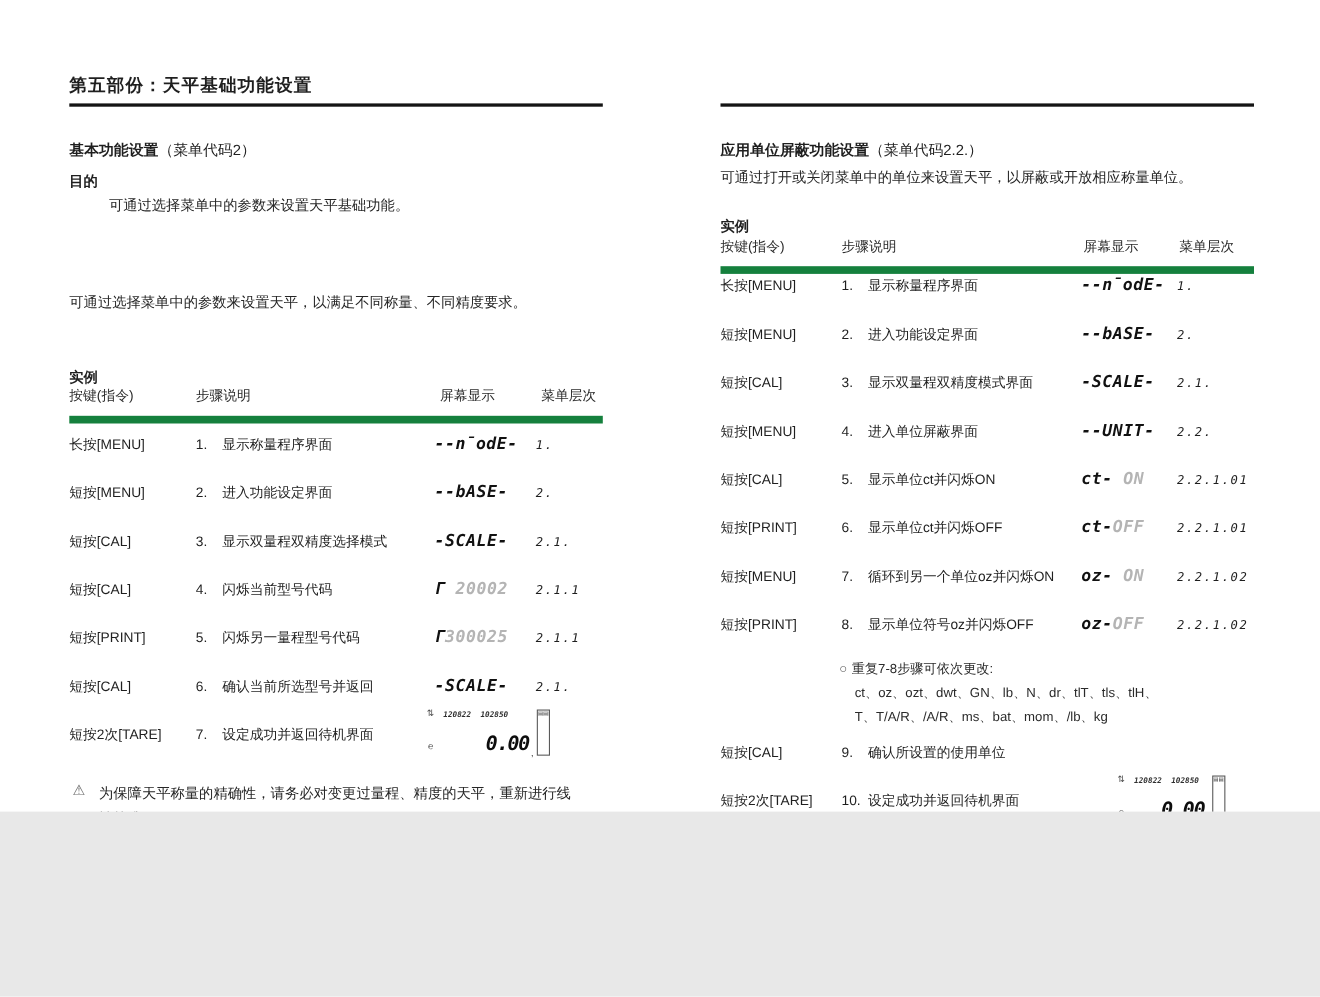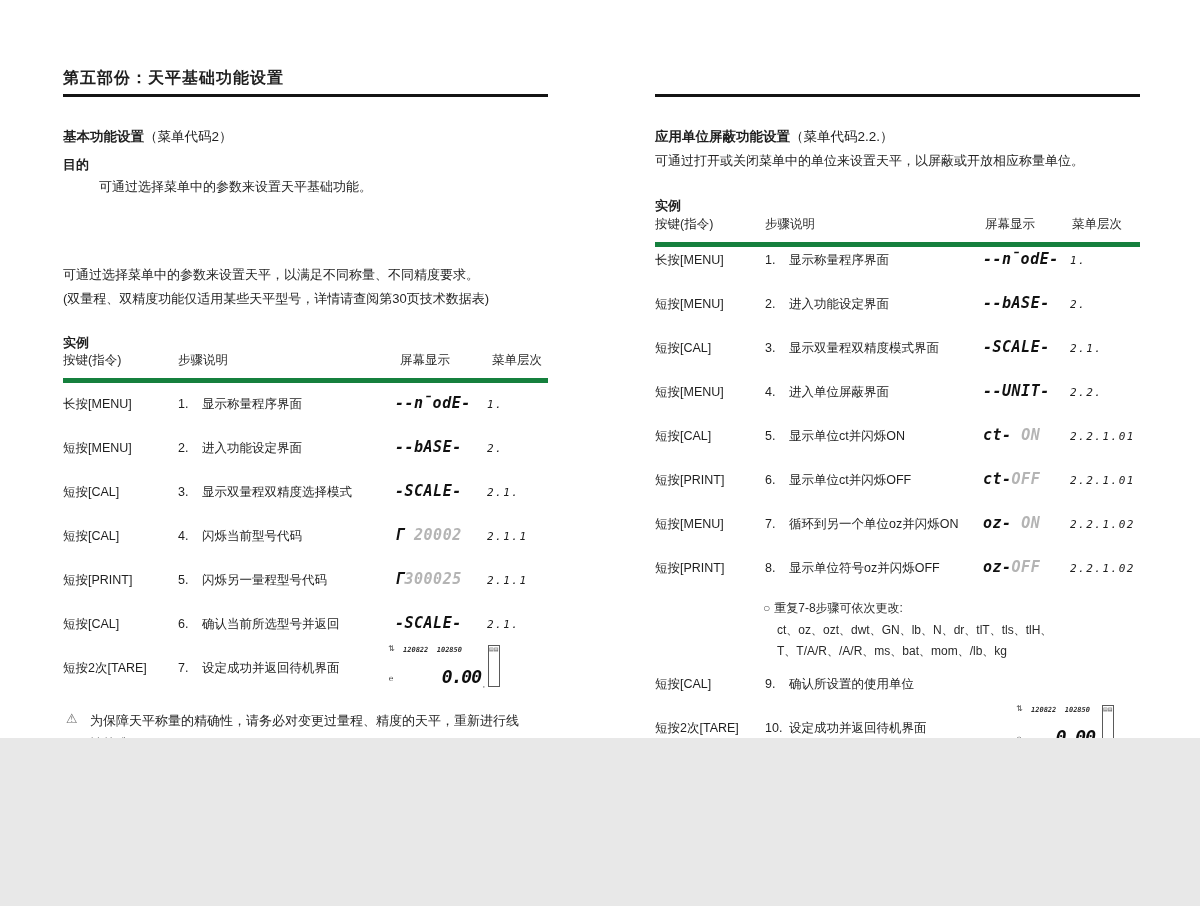--- a/index.html
+++ b/index.html
@@ -13,21 +13,21 @@
   .title{font-size:16px;font-weight:bold;letter-spacing:1px;}
   .rule{height:3px;background:#141414;}
   .h2{font-size:13.5px;}
   .h2 .sfx{font-weight:normal;}
   .body-text{font-size:13px;line-height:1.55;color:#262626;}
   .small-note{font-size:11.5px;font-weight:bold;color:#222;}
   .pageno{font-size:13px;color:#222;text-align:center;}
   .footer{width:1200px;text-align:center;font-size:17px;color:#1b1b1b;}
 
   
-  .ex-head{display:flex;font-size:12.5px;color:#2a2a2a;border-bottom:5px solid #15803d;padding-bottom:9px;}
+  .ex-head{display:flex;font-size:12.5px;color:#2a2a2a;border-bottom:7px solid #15803d;padding-bottom:9px;}
   .ex-rows{display:block;}
   .ex-row{display:flex;align-items:flex-start;height:44px;font-size:12.5px;line-height:1.3;}
   .col{display:block;}
   .col-key{width:115px;flex:none;}
   .t-right .col-key{width:110px;}
   .col-step{width:217px;flex:none;display:flex;}
   .t-right .col-step{width:218px;}
   .col-step .step-no{display:inline-block;width:24px;flex:none;}
   .col-disp{width:92px;flex:none;overflow:visible;}
   .t-right .col-disp{width:87px;}
@@ -68,21 +68,20 @@
   <div class="abs rule" style="left:63px;top:94px;width:485px;"></div>
   <div class="abs rule" style="left:655px;top:94px;width:485px;"></div>
 
   <div class="abs h2" style="left:63px;top:128px;">
     <span class="b">基本功能设置</span><span class="sfx">（菜单代码2）</span>
   </div>
   <div class="abs b" style="left:63px;top:156px;font-size:13px;">目的</div>
   <div class="abs body-text" style="left:63px;top:177px;width:490px;margin-left:36px;">可通过选择菜单中的参数来设置天平基础功能。</div>
 
   <div class="abs body-text" style="left:63px;top:265px;width:500px;">可通过选择菜单中的参数来设置天平，以满足不同称量、不同精度要求。</div>
-  <div class="abs body-text" style="left:63px;top:289px;width:500px;">(双量程、双精度功能仅适用某些天平型号，详情请查阅第30页技术数据表)</div>
 
   <div class="abs b" style="left:63px;top:334px;font-size:13px;">实例</div>
 
   <div class="abs ex-head t-left" style="left:63px;top:352px;width:485px;">
     <span class="col col-key">按键(指令)</span>
     <span class="col col-step">步骤说明</span>
     <span class="col col-disp" style="padding-left:5px;">屏幕显示</span>
     <span class="col col-menu">菜单层次</span>
   </div>
 

